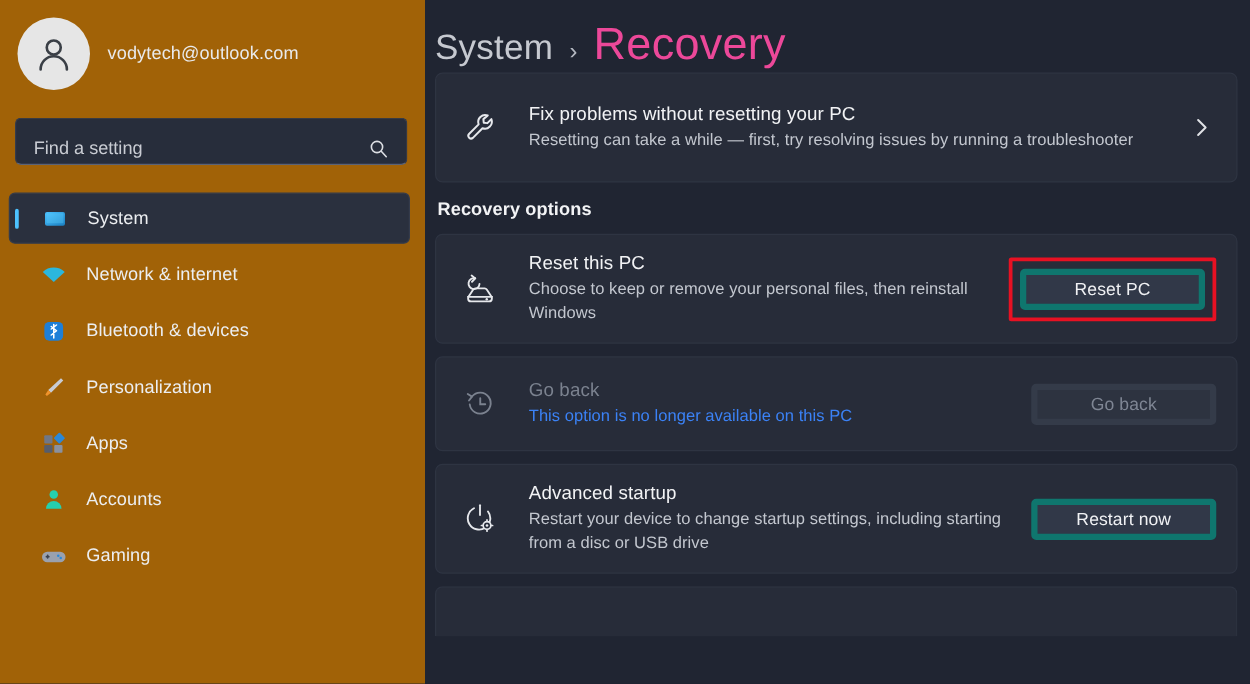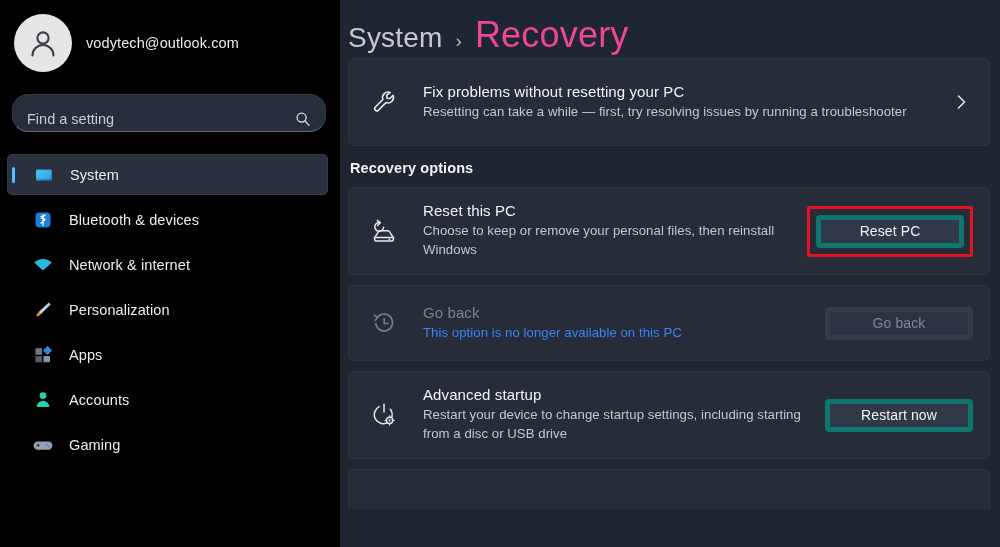--- a/index.html
+++ b/index.html
@@ -22,21 +22,21 @@
     width: 1000px;
     height: 547px;
     display: flex;
     background: #202532;
   }
 
   
   .sidebar {
     width: 340px;
     height: 547px;
-    background: #000000;
+    background: #a16207;
     flex: 0 0 340px;
     position: relative;
   }
 
   .account-row {
     display: flex;
     align-items: center;
     padding: 14px 0 0 14px;
     height: 72px;
   }
@@ -58,21 +58,21 @@
     color: #e9eaec;
     letter-spacing: 0.1px;
   }
 
   .search-wrap {
     margin: 22px 14px 0 12px;
     height: 38px;
     background: #272d3b;
     border: 1px solid #343b4b;
     border-bottom: 1px solid #5c6375;
-    border-radius: 16px;
+    border-radius: 5px;
     display: flex;
     align-items: center;
     padding: 12px 12px 0 14px;
   }
 
   .search-input {
     flex: 1;
     background: transparent;
     border: none;
     outline: none;
@@ -307,35 +307,35 @@
               </defs>
             <rect x="2" y="4.5" width="16" height="11" rx="1.6" fill="url(#gMon)"></rect>
             <rect x="3.2" y="5.6" width="13.6" height="8" rx="0.9" fill="#5fd0ff" opacity="0.35"></rect>
           </svg>
         </span>
         <span class="nav-label">System</span>
       </div>
 
       <div class="nav-item">
         <span class="nav-icon">
+          <svg width="22" height="20" viewBox="0 0 22 20">
+            <path d="M11 15.6 L2.2 7.6 A12.6 12.6 0 0 1 19.8 7.6 Z" fill="#2bb7dd"></path>
+          </svg>
+        </span>
+        <span class="nav-label">Network &amp; internet</span>
+      </div>
+
+      <div class="nav-item">
+        <span class="nav-icon">
           <svg width="20" height="20" viewBox="0 0 20 20">
             <rect x="2.5" y="2.5" width="15" height="15" rx="4" fill="#1d7fd8"></rect>
             <path d="M8 6.2 L12.2 9.6 L8 13 M10 4.6 L10 15.4 M8 8.2 L12.2 5" fill="none" stroke="#ffffff" stroke-width="1.25" stroke-linecap="round" stroke-linejoin="round"></path>
           </svg>
         </span>
         <span class="nav-label">Bluetooth &amp; devices</span>
-      </div>
-
-      <div class="nav-item">
-        <span class="nav-icon">
-          <svg width="22" height="20" viewBox="0 0 22 20">
-            <path d="M11 15.6 L2.2 7.6 A12.6 12.6 0 0 1 19.8 7.6 Z" fill="#2bb7dd"></path>
-          </svg>
-        </span>
-        <span class="nav-label">Network &amp; internet</span>
       </div>
 
       <div class="nav-item">
         <span class="nav-icon">
           <svg width="20" height="20" viewBox="0 0 20 20">
             <path d="M15.8 2.6 L17.6 4.4 L7.8 14.2 L5.6 12 Z" fill="#c8ccd4"></path>
             <path d="M5.6 12 L7.8 14.2 L4.5 16.8 L3.3 15.6 Z" fill="#f0932b"></path>
           </svg>
         </span>
         <span class="nav-label">Personalization</span>

